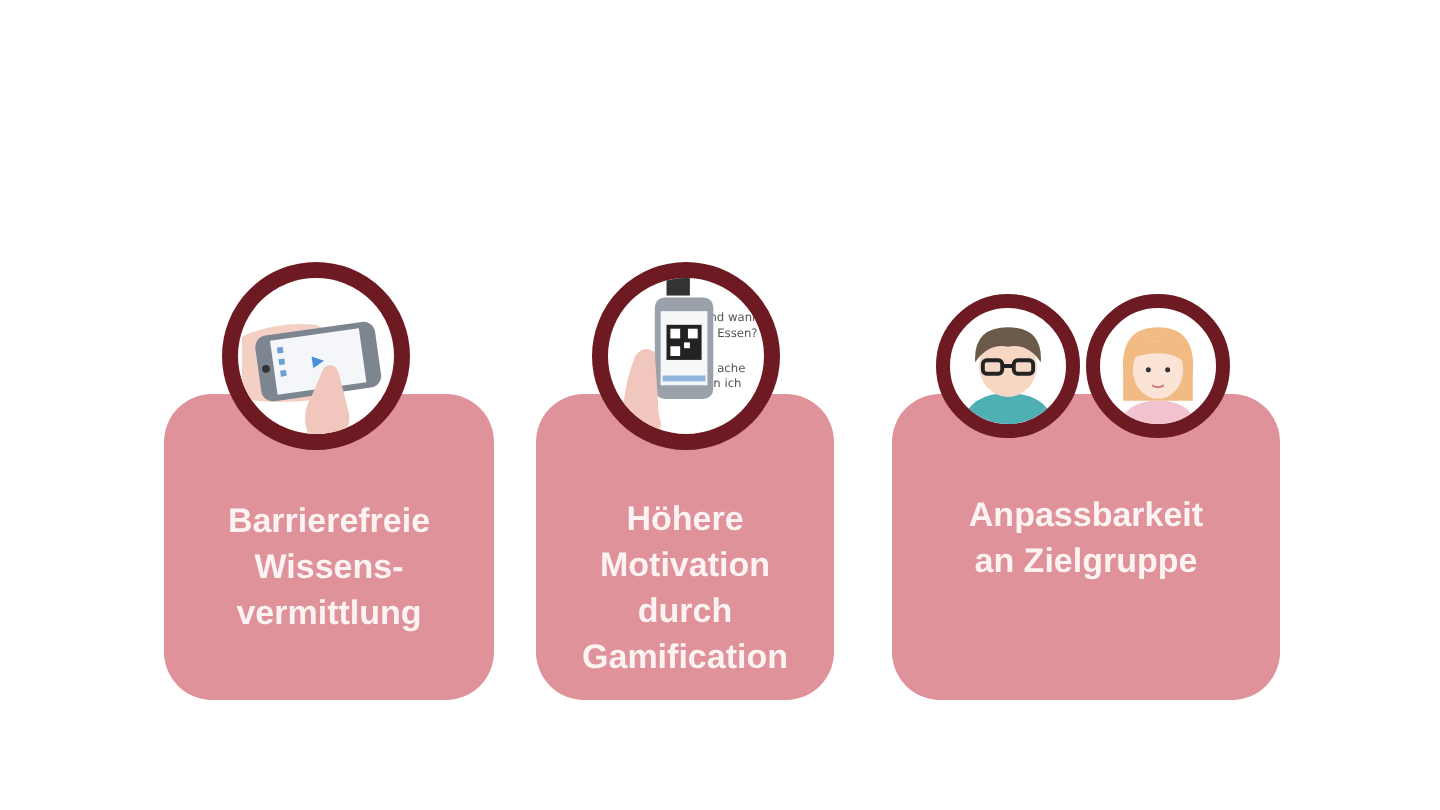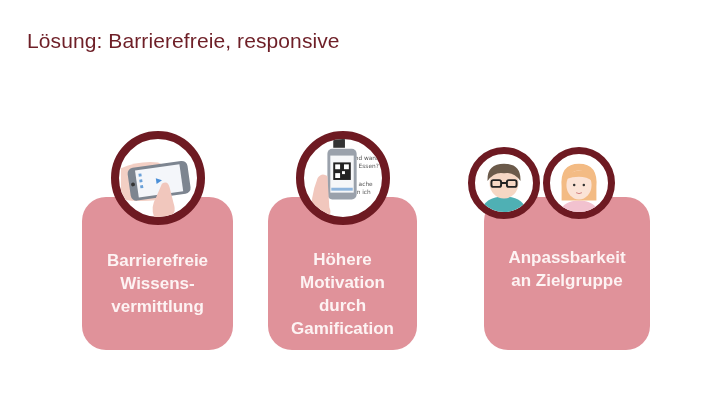--- a/index.html
+++ b/index.html
@@ -25,24 +25,24 @@
       position:absolute; border-radius:50%; background:#ffffff; box-sizing:border-box;
       border:8px solid #6e1a22; overflow:hidden;
     }
     .circle svg { width:100%; height:100%; display:block; }
     .c-small { border-width:7px; }
   </style>
 </head>
 <body>
 
 <h1 class="title">
-  <span>Lösung: Barrierefreie, responsive</span><br>
+  <br>
 </h1>
 
-<div class="card" style="left:82px; width:151px;">
+<div class="card" style="left:82px; width:165px;">
   <div class="card-text" style="margin-top:20px;">Barrierefreie
 Wissens-
 vermittlung</div>
 </div>
 <div class="circle" style="left:111px; top:131px; width:94px; height:94px;">
   <svg viewBox="0 0 80 80">
     <path d="M2 30 Q20 22 40 24 L48 28 L50 60 Q30 66 2 62 Z" fill="#f3cfc4"></path>
     <g transform="rotate(-8 40 42)">
       <rect x="10" y="26" width="62" height="34" rx="6" fill="#7d8590"></rect>
       <rect x="18" y="29" width="46" height="28" fill="#f4f6fa"></rect>
@@ -74,21 +74,21 @@
     <rect x="32" y="26" width="5" height="5" fill="#fff"></rect>
     <rect x="41" y="26" width="5" height="5" fill="#fff"></rect>
     <rect x="32" y="35" width="5" height="5" fill="#fff"></rect>
     <rect x="39" y="33" width="3" height="3" fill="#fff"></rect>
     <rect x="28" y="50" width="22" height="3" fill="#8fb5dd"></rect>
     <rect x="30" y="0" width="12" height="9" fill="#333"></rect>
     <path d="M14 40 Q18 34 24 38 L26 70 Q30 80 20 80 L8 80 Q6 60 14 40 Z" fill="#f1c7bd"></path>
   </svg>
 </div>
 
-<div class="card" style="left:484px; width:166px;">
+<div class="card" style="left:446px; width:194px;">
   <div class="card-text" style="margin-top:-10px;">Anpassbarkeit
 an Zielgruppe</div>
 </div>
 <div class="circle c-small" style="left:468px; top:147px; width:72px; height:72px;">
   <svg viewBox="0 0 60 60">
     <path d="M6 60 Q10 44 30 44 Q50 44 54 60 Z" fill="#4fb0b4"></path>
     <ellipse cx="30" cy="30" rx="15" ry="16" fill="#f6d7c4"></ellipse>
     <path d="M13 28 Q12 10 30 10 Q48 10 47 28 Q40 18 30 20 Q20 18 13 28 Z" fill="#6b5a4a"></path>
     <rect x="17" y="27" width="10" height="7" rx="2" fill="none" stroke="#222" stroke-width="2"></rect>
     <rect x="33" y="27" width="10" height="7" rx="2" fill="none" stroke="#222" stroke-width="2"></rect>

